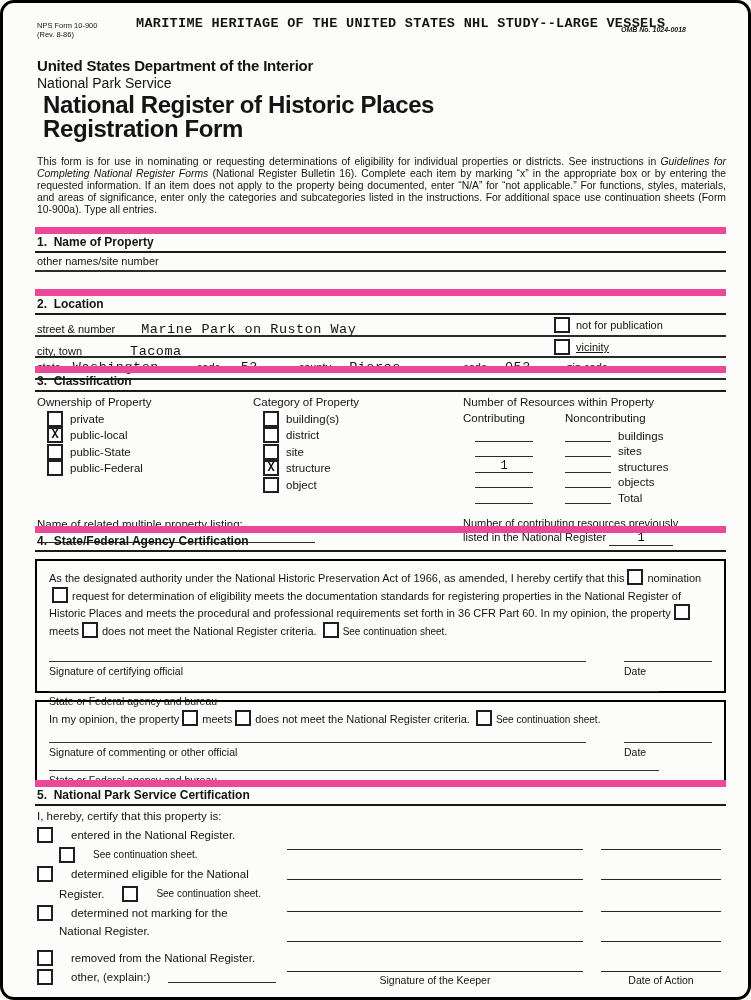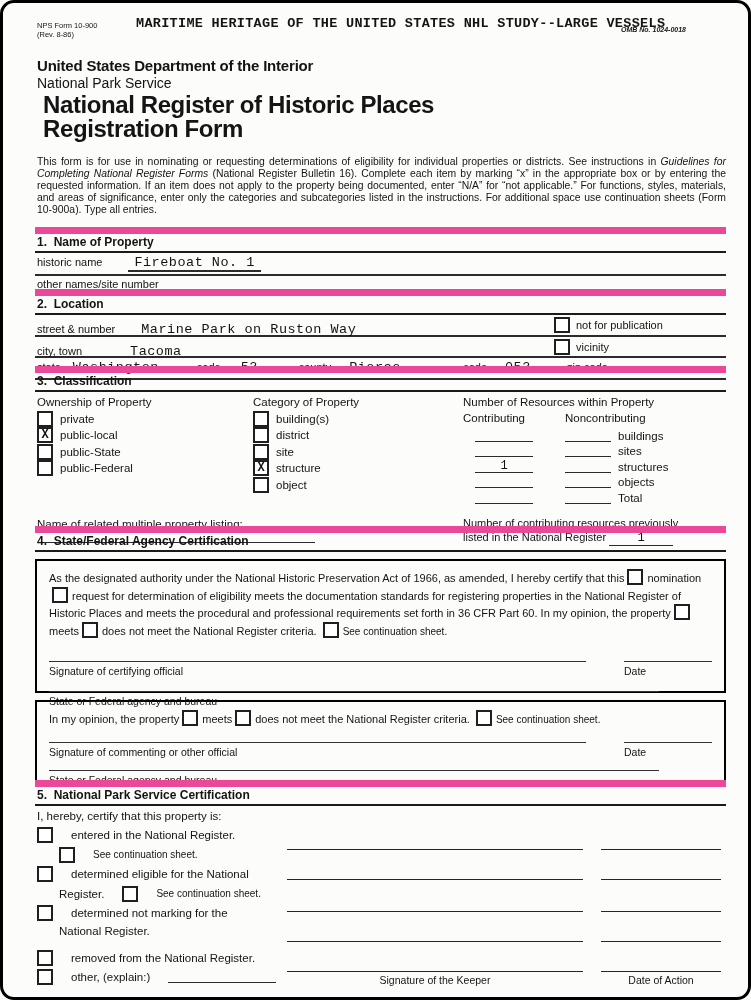--- a/index.html
+++ b/index.html
@@ -29,21 +29,21 @@
       font-size:12px;font-weight:bold;line-height:12px;color:#111;}
   .cbi{display:inline-flex;vertical-align:-3px;margin:0 4px 0 3px;}
   .ul{display:inline-block;border-bottom:1.5px solid #2b2b2b;}
 
   
   .cols{position:relative;height:112px;margin-top:4px;font-size:11.5px;}
   .colt{font-size:11.5px;margin-bottom:4px;}
   .col-own{position:absolute;left:2px;top:0;}
   .col-cat{position:absolute;left:218px;top:0;}
   .col-num{position:absolute;left:428px;top:0;width:262px;}
-  .cbrow{display:flex;align-items:center;gap:7px;height:13px;margin-bottom:3.5px;}
+  .cbrow{display:flex;align-items:center;gap:7px;height:13px;margin-bottom:3.5px;margin-left:10px;}
   .nrhead{display:flex;margin-bottom:2px;}
   .nrhead span:first-child{width:102px;}
   .nr{display:flex;align-items:flex-end;height:15.5px;font-size:11.5px;}
   .slotA{width:58px;margin-left:12px;border-bottom:1.5px solid #2b2b2b;text-align:center;font-size:12px;line-height:12px;}
   .slotB{width:46px;margin-left:32px;border-bottom:1.5px solid #2b2b2b;}
   .nr .nrlab{margin-left:7px;}
   .related{position:relative;height:36px;margin-top:8px;font-size:11.5px;}
   .rel-l{position:absolute;left:2px;top:2px;}
   .rel-line{position:absolute;left:4px;top:26px;width:276px;border-top:1.5px solid #2b2b2b;}
   .rel-r{position:absolute;left:428px;top:0;width:262px;font-size:11px;line-height:14px;}
@@ -85,41 +85,37 @@
 
   <div class="bigtitle">
     <div>National Register of Historic Places</div>
     <div>Registration Form</div>
   </div>
 
   <div class="intro"><span>This form is for use in nominating or requesting determinations of eligibility for individual properties or districts. See instructions in </span><span class="it">Guidelines for Completing National Register Forms</span><span> (National Register Bulletin 16). Complete each item by marking “x” in the appropriate box or by entering the requested information. If an item does not apply to the property being documented, enter “N/A” for “not applicable.” For functions, styles, materials, and areas of significance, enter only the categories and subcategories listed in the instructions. For additional space use continuation sheets (Form 10-900a). Type all entries.</span></div>
 
   <div class="sec" style="top:227px;">
     <div class="sechead">1.&nbsp; Name of Property</div>
-    <div class="frow" style="height:18px;">
-      <span>historic name</span>
-      <span class="mono fval" style="margin-left:26px;">Fireboat No. 1</span>
-    </div>
     <div class="frow" style="height:14px;">
       <span>other names/site number</span>
       <span class="mono fval" style="margin-left:26px;border-bottom:none;"></span>
     </div>
   </div>
 
   <div class="sec" style="top:289px;">
     <div class="sechead">2.&nbsp; Location</div>
     <div class="frow" style="height:17px;">
       <span>street &amp; number</span>
       <span class="mono fval" style="margin-left:20px;border-bottom:none;">Marine Park on Ruston Way</span>
       <div class="rcell">
         <span class="cb"></span>
         <span>not for publication</span>
       </div>
     </div>
-    <div class="frow" style="height:16px;">
+    <div class="frow" style="height:16px;text-decoration:underline;">
       <span>city, town</span>
       <span class="mono fval" style="margin-left:42px;border-bottom:none;">Tacoma</span>
       <div class="rcell">
         <span class="cb"></span>
         <span>vicinity</span>
       </div>
     </div>
     <div class="frow" style="height:17px;">
       <span>state</span>
       <span class="mono fval" style="margin-left:6px;border-bottom:none;width:118px;">Washington</span>

